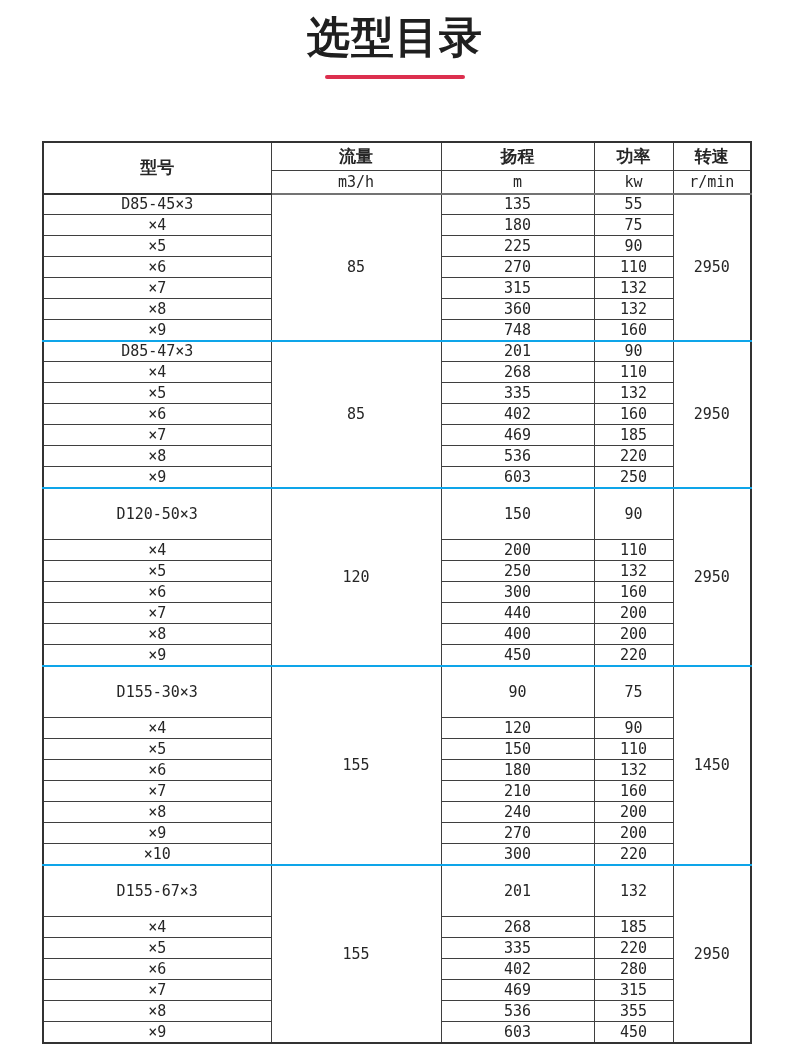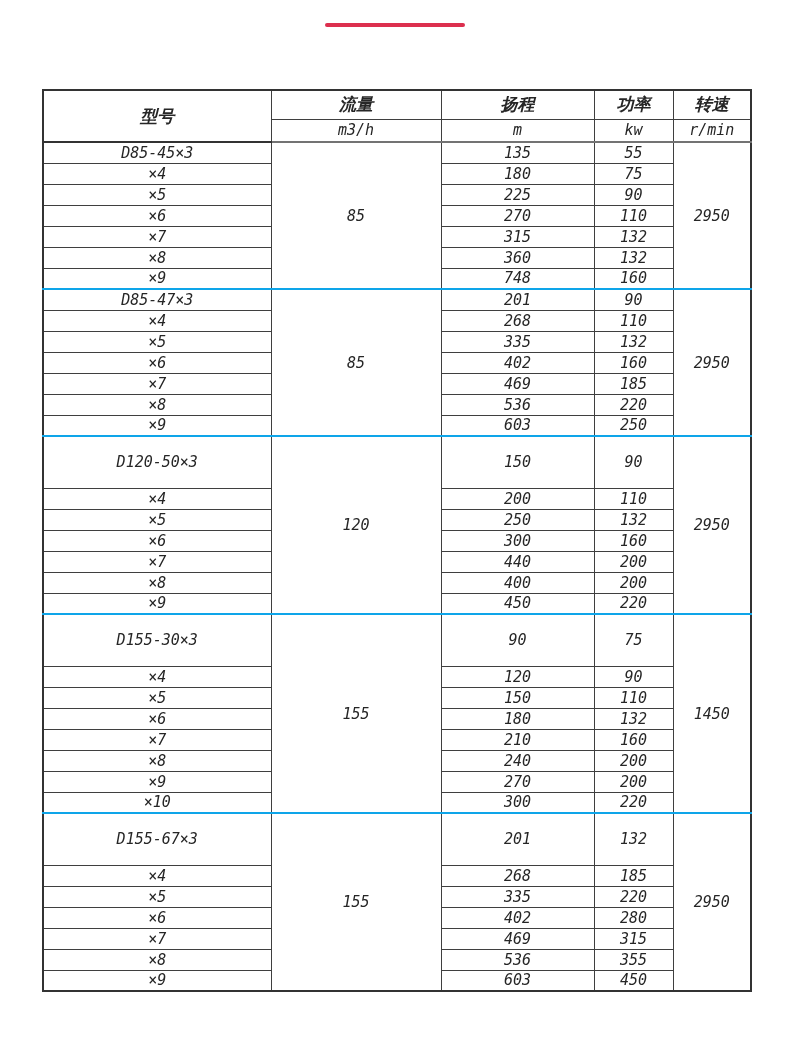--- a/index.html
+++ b/index.html
@@ -31,21 +31,20 @@
     border-radius: 2px;
     margin: 11px auto 0 auto;
   }
   table.catalog {
     border-collapse: collapse;
     table-layout: fixed;
     width: 708px;
     margin: 62px 0 8px 42px;
     font-family: "DejaVu Sans Mono", "DejaVu Sans", monospace;
     color: #262626;
-    font-style: italic;
   }
   table.catalog td, table.catalog th {
     border: 1px solid #3f3f3f;
     text-align: center;
     vertical-align: middle;
     font-weight: normal;
     font-size: 15px;
     padding: 0;
     overflow: hidden;
     white-space: nowrap;
@@ -59,20 +58,21 @@
   thead th.model-hdr { border-bottom: 2px solid #333333; }
   tbody tr { height: 21px; }
   tbody tr.tall { height: 52px; }
   tbody tr.section-start td { border-top: 2px solid #0ea5e9; }
   td.flow, td.speed { font-size: 15px; }
 </style>
 </head>
 <body>
 
 <div class="page">
+  <div class="title">选型目录</div>
   <div class="title-underline"></div>
 
   <table class="catalog">
     <colgroup>
       <col style="width:228px">
       <col style="width:170px">
       <col style="width:153px">
       <col style="width:79px">
       <col style="width:78px">
     </colgroup>

